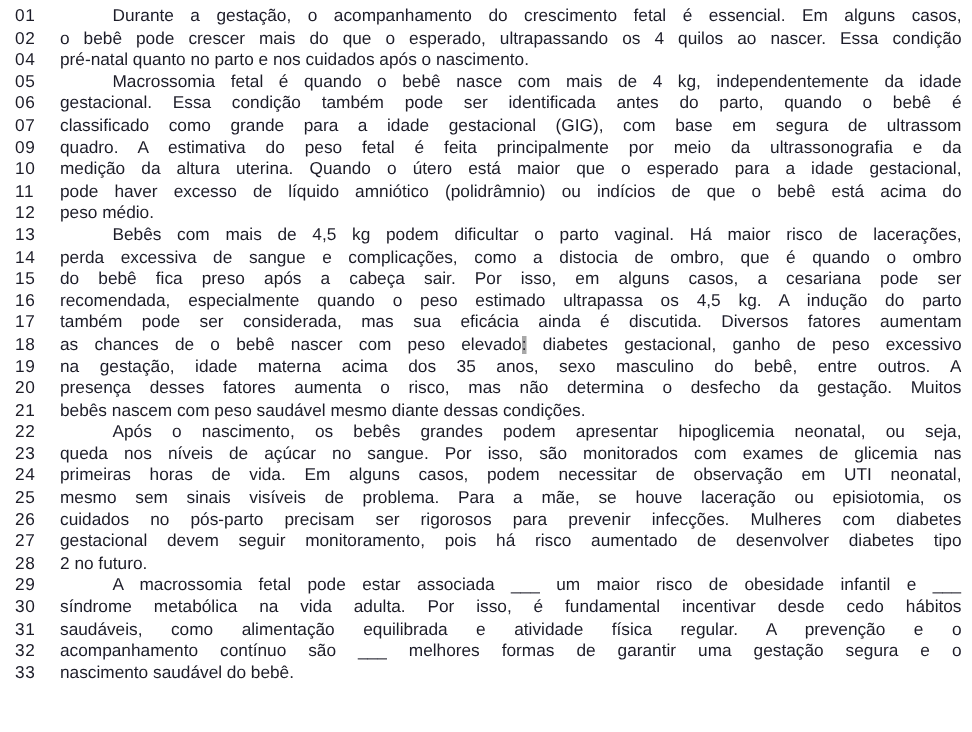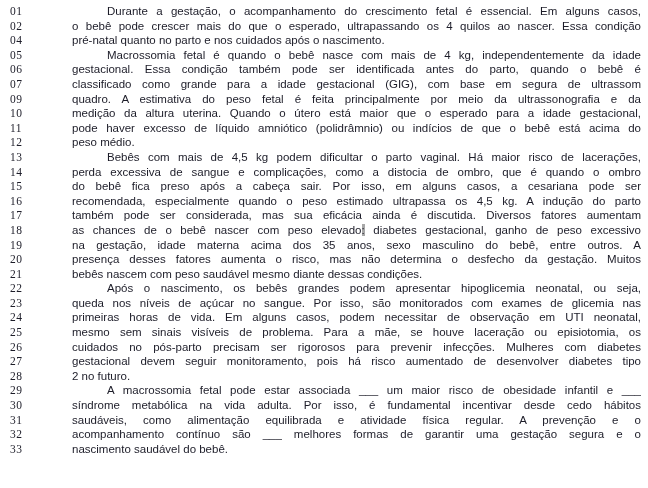--- a/index.html
+++ b/index.html
@@ -19,29 +19,27 @@
     display: flex;
     height: 14.6px;
     line-height: 14.6px;
     overflow: hidden;
   }
   .num {
     flex: 0 0 30px;
     width: 30px;
     text-align: left;
     letter-spacing: 0.5px;
-    font-family: Liberation Serif, serif;
   }
   .txt {
     flex: 1;
     min-width: 0;
     text-align: justify;
     text-align-last: justify;
     overflow: hidden;
-    margin-left: 32px;
   }
   .txt.end {
     text-align: center;
     text-align-last: left;
   }
   .txt.indent {
     text-indent: 35px;
   }
   .hl {
     background: #a8a8a8;

